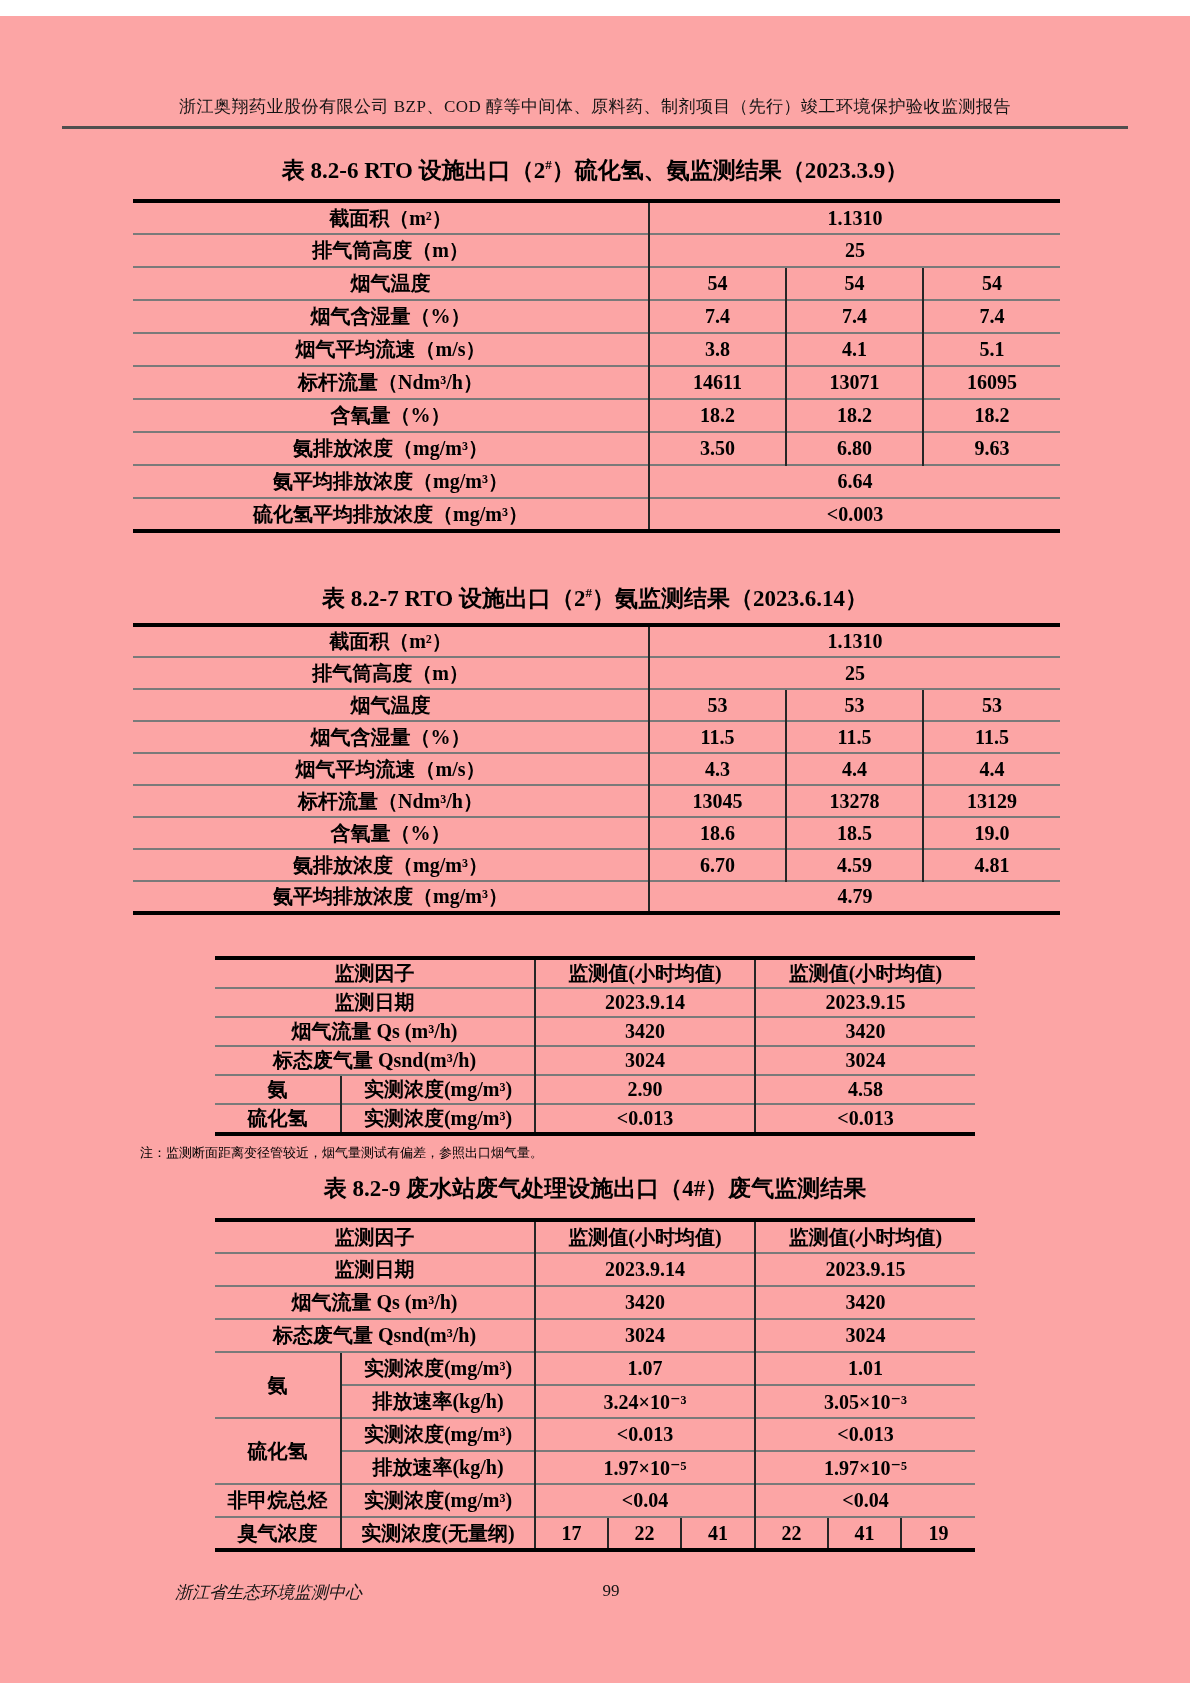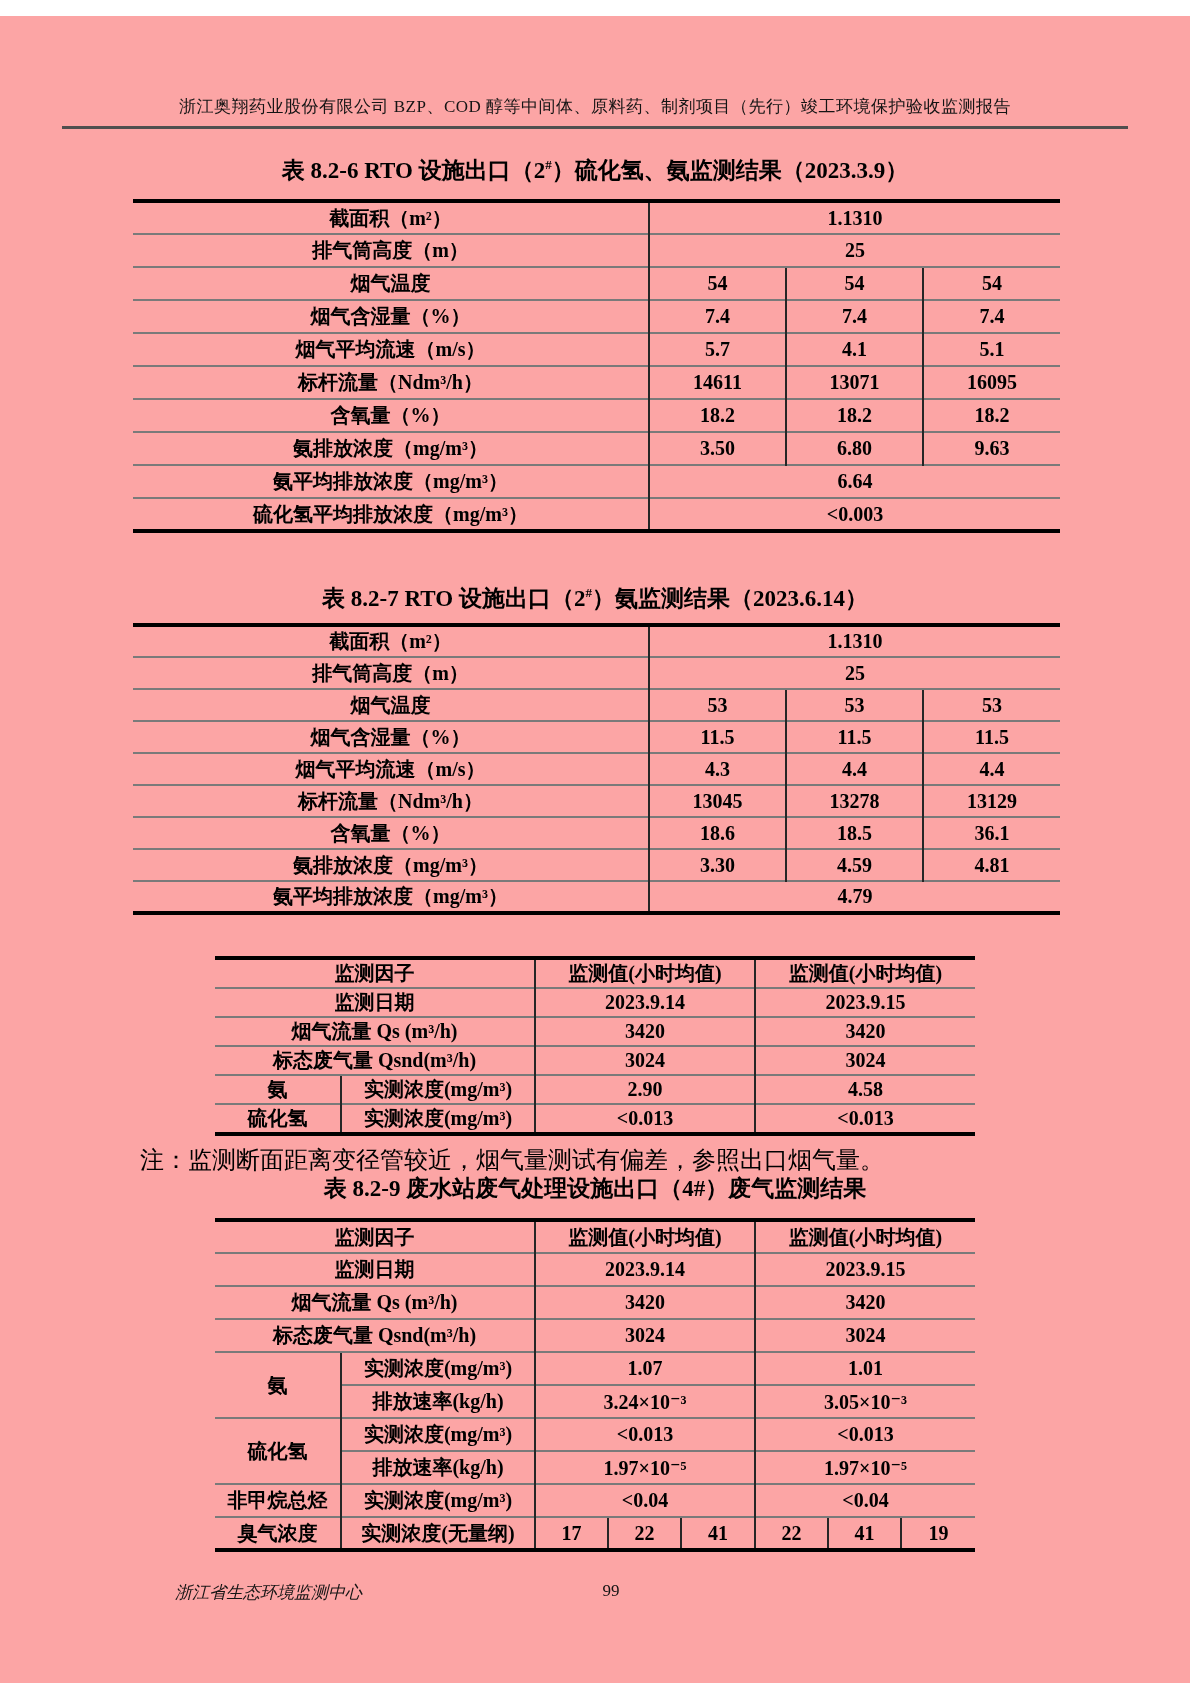--- a/index.html
+++ b/index.html
@@ -40,21 +40,21 @@
   #t1{top:183px;left:133px;width:927px;}
   #t1 tr{height:33px;}
   #t2{top:607px;left:133px;width:927px;}
   #t2 tr{height:32px;}
   #t3{top:940px;left:215px;width:760px;}
   #t3 tr{height:29px;}
   #t4{top:1202px;left:215px;width:760px;}
   #t4 tr{height:33px;}
 
   .note{
-    position:absolute;top:1128px;left:140px;font-size:24px;color:#000;white-space:nowrap;
+    position:absolute;top:1128px;left:140px;font-size:13px;color:#000;white-space:nowrap;
   }
   .footer-org{
     position:absolute;top:1565px;left:175px;font-size:17px;color:#141414;white-space:nowrap;font-style:italic;
   }
   .page-num{
     position:absolute;top:1565px;left:16px;width:1190px;text-align:center;font-size:17px;color:#141414;
   }
 </style>
 </head>
 <body>
@@ -89,21 +89,21 @@
           <td class="vl">54</td>
         </tr>
     <tr>
           <td>烟气含湿量（%）</td>
           <td class="vl">7.4</td>
           <td class="vl">7.4</td>
           <td class="vl">7.4</td>
         </tr>
     <tr>
           <td>烟气平均流速（m/s）</td>
-          <td class="vl">5.7</td>
+          <td class="vl">3.8</td>
           <td class="vl">4.1</td>
           <td class="vl">5.1</td>
         </tr>
     <tr>
           <td>标杆流量（Ndm³/h）</td>
           <td class="vl">14611</td>
           <td class="vl">13071</td>
           <td class="vl">16095</td>
         </tr>
     <tr>
@@ -168,25 +168,25 @@
     <tr>
           <td>标杆流量（Ndm³/h）</td>
           <td class="vl">13045</td>
           <td class="vl">13278</td>
           <td class="vl">13129</td>
         </tr>
     <tr>
           <td>含氧量（%）</td>
           <td class="vl">18.6</td>
           <td class="vl">18.5</td>
-          <td class="vl">36.1</td>
+          <td class="vl">19.0</td>
         </tr>
     <tr>
           <td>氨排放浓度（mg/m³）</td>
-          <td class="vl">3.30</td>
+          <td class="vl">6.70</td>
           <td class="vl">4.59</td>
           <td class="vl">4.81</td>
         </tr>
     <tr>
           <td>氨平均排放浓度（mg/m³）</td>
           <td class="vl" colspan="3">4.79</td>
         </tr>
   </tbody>
     </table>
 

